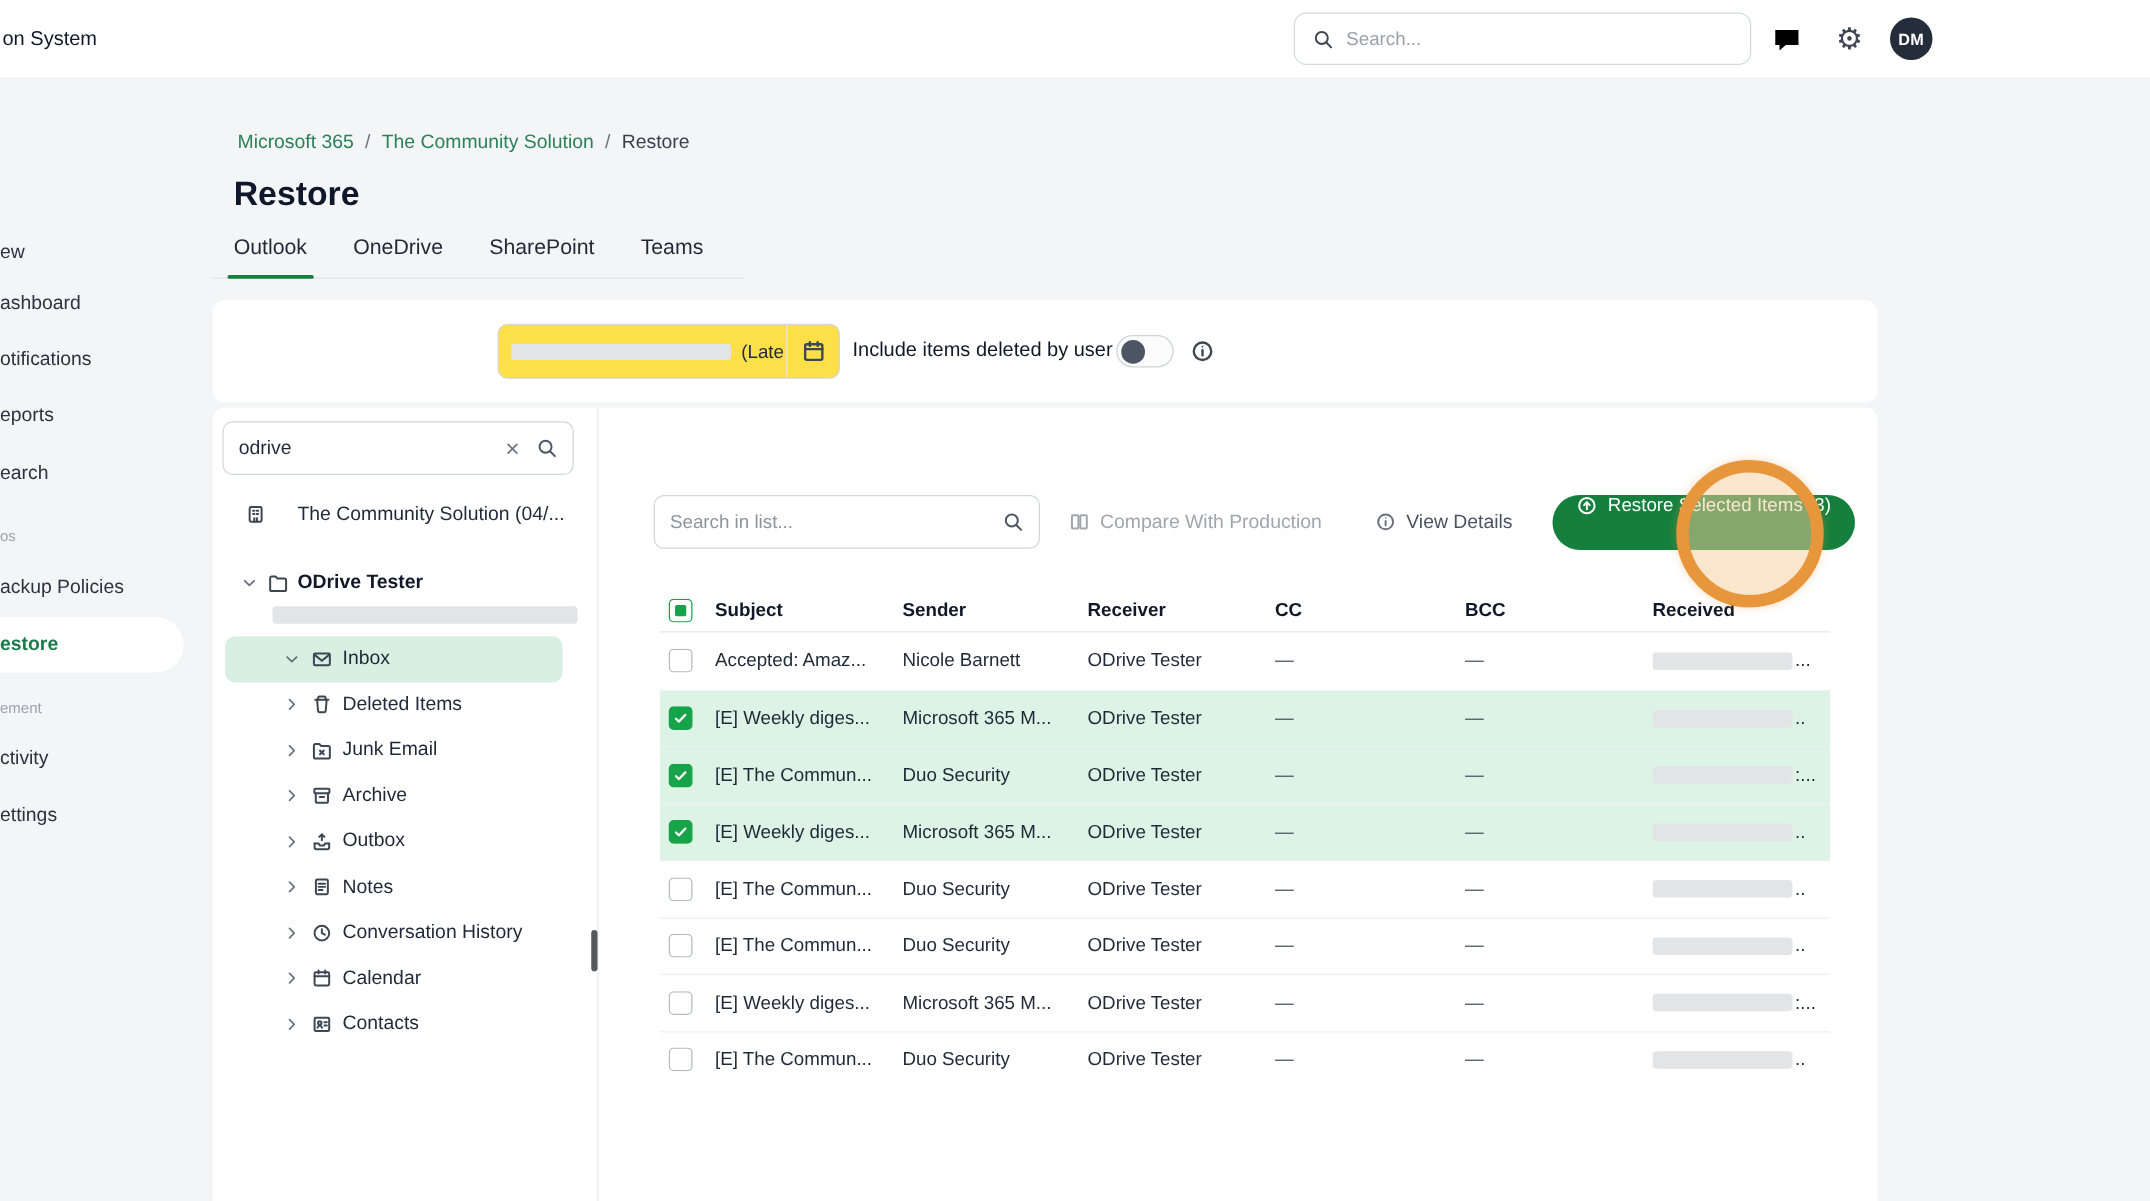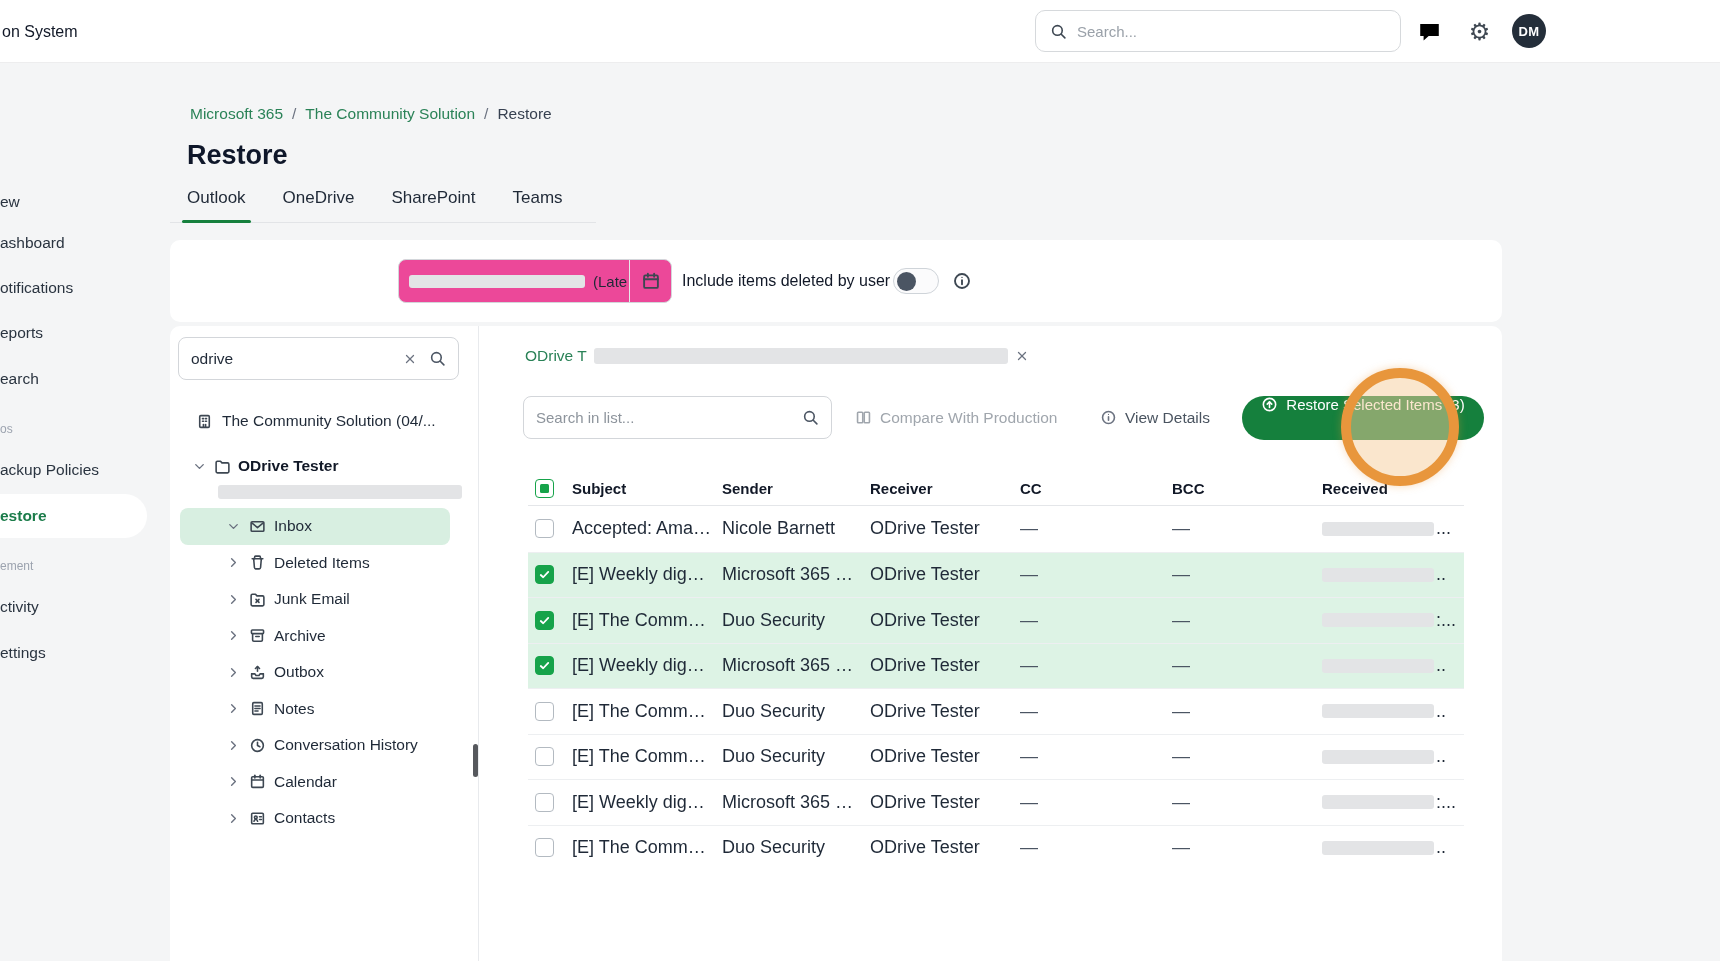--- a/index.html
+++ b/index.html
@@ -30,39 +30,39 @@
   .crumb-sep{color:#6b7280}
   .page-title{position:absolute;left:187px;top:140px;font-size:27px;font-weight:700;color:#0f172a}
   .tabs{position:absolute;left:170px;top:188px;padding-left:17px;width:426px;display:flex;gap:37px;border-bottom:1px solid #e2e4e7}
   .tab{position:relative;font-size:17px;color:#1f2937;padding-bottom:14px;cursor:pointer}
   .tab.active{font-weight:500}
   .tab.active::after{content:"";position:absolute;left:-5px;right:-5px;bottom:-1px;height:3px;border-radius:2px;background:var(--green,#15803d)}
 
   
   .explore-card{position:absolute;left:170px;top:240px;width:1332px;height:82px;background:#fff;border-radius:10px}
   .explore-label{position:absolute;left:13px;top:0;height:82px;display:flex;align-items:center;font-size:16px;color:#111827}
-  .date-field{position:absolute;left:228px;top:19px;width:274px;height:44px;border:1px solid #d3d6da;border-radius:8px;background:#ec4899;display:flex;align-items:center;overflow:hidden;cursor:pointer}
+  .date-field{position:absolute;left:228px;top:19px;width:274px;height:44px;border:1px solid #d3d6da;border-radius:8px;background:#fde047;display:flex;align-items:center;overflow:hidden;cursor:pointer}
   .date-field .redact-bar{margin-left:10px;width:176px;height:13px;flex:none}
   .date-frag{margin-left:8px;font-size:15px;color:#1f2937;white-space:nowrap}
   .date-cal{margin-left:auto;flex:none;width:42px;height:100%;display:flex;align-items:center;justify-content:center;border-left:1px solid #e6e8ea;color:#374151}
   .toggle-label{position:absolute;left:512px;top:0;height:82px;display:flex;align-items:center;font-size:16px;color:#111827}
   .toggle{position:absolute;left:723px;top:28px;width:46px;height:26px;border:1px solid #cfd4d9;border-radius:13px;background:#fbfbfc;cursor:pointer}
   .toggle .knob{position:absolute;left:3px;top:2.5px;width:19px;height:19px;border-radius:50%;background:#4b5563;transition:left .2s}
   .explore-info{position:absolute;left:782px;top:31px;width:20px;height:20px;color:var(--teal,#12a594)}
 
   
   .panel{position:absolute;left:170px;top:326px;width:1332px;height:635px;background:#fff;border-radius:10px 10px 0 0}
   .panel-divider{position:absolute;left:308px;top:0;bottom:0;width:1px;background:#e8eaed}
   .scroll-thumb{position:absolute;left:303px;top:418px;width:5px;height:33px;border-radius:3px;background:#56585d;cursor:grab}
 
   
   .tree-search{position:absolute;left:8px;top:11px;width:281px;height:43px;border:1px solid #d3d6da;border-radius:8px;display:flex;align-items:center;padding:0 12px;gap:12px;background:#fff}
   .tree-search input{border:none;outline:none;flex:1;min-width:0;font-size:15.5px;font-family:inherit;color:#1f2937}
   .tree{position:absolute;left:0;top:77px;width:300px}
-  .tree-root{height:36px;display:flex;align-items:center;gap:9px;padding-left:26px;font-size:15.5px;color:#1f2937;white-space:nowrap;overflow:hidden;cursor:pointer}
+  .tree-root{height:36px;display:flex;gap:25px;padding-left:26px;font-size:15.5px;color:#1f2937;white-space:nowrap;overflow:hidden;cursor:pointer}
   .tree-mailbox{height:34px;margin-top:10px;display:flex;align-items:center;gap:7px;padding-left:22px;font-size:15.5px;font-weight:700;color:#111827;cursor:pointer}
   .tree-redact{margin:2px 0 5px 48px;width:244px;height:14px}
   .tnode{height:36.5px;margin-left:10px;width:270px;padding-left:46px;display:flex;align-items:center;gap:8px;font-size:15.5px;color:#1f2937;border-radius:8px;cursor:pointer;white-space:nowrap;overflow:hidden}
   .tnode.sel{background:#d8efe1}
   .tlabel{overflow:hidden;text-overflow:ellipsis}
 
   
   .list-header{position:absolute;left:355px;top:21px;display:flex;align-items:center;gap:7px}
   .list-title{font-size:15.5px;color:#2a8257;white-space:nowrap}
   .list-header .redact-bar{width:414px;height:16px}
@@ -72,21 +72,21 @@
   .toolbar-action{position:absolute;top:70px;height:43px;display:flex;align-items:center;gap:8px;font-size:15.5px;cursor:pointer;white-space:nowrap}
   .compare{left:685px;color:#a0a6ad;cursor:default}
   .viewdetails{left:930px;color:#4a5460}
   .viewdetails .icon{color:#6b7280}
   .restore-btn{position:absolute;left:1072px;top:70px;width:242px;height:44px;border:none;border-radius:22px;background:var(--green,#15803d);color:#fff;font-size:15px;font-family:inherit;font-weight:500;display:flex;justify-content:center;gap:8px;cursor:pointer;white-space:nowrap}
 
   
   .table{position:absolute;left:358px;top:146px;width:936px}
   .thead,.trow{display:grid;grid-template-columns:44px 150px 148px 150px 152px 150px 1fr;align-items:center}
   .thead{height:34px;border-bottom:1px solid #e4e6e9;font-weight:700;font-size:15px;color:#111827}
-  .trow{height:45.5px;border-top:1px solid #edeff1;font-size:18px;color:#1f2937;cursor:pointer}
+  .trow{height:45.5px;border-top:1px solid #edeff1;font-size:15px;color:#1f2937;cursor:pointer}
   .trow:first-child{border-top:none}
   .trow.sel{background:var(--row-green,#ddf3e5)}
   .cell{white-space:nowrap;overflow:hidden;text-overflow:ellipsis;padding-right:10px}
   .cbcell{display:flex;justify-content:flex-start;padding-left:7px}
   .dash{color:#4b5563}
   .received{display:flex;align-items:center;gap:2px;overflow:hidden}
   .rsuffix{color:#1f2937}
 
   
   .redact-bar{background:#e3e4e6;border-radius:3px;display:inline-block}
@@ -398,30 +398,20 @@
               </svg>
             </span>
      <span class="tlabel">Contacts</span>
    </div>
         </div>
     </div>
 
     <div class="panel-divider"></div>
     <div class="scroll-thumb"></div>
 
-    <div class="list-header">
-      <span class="list-title">ODrive T</span>
-      <span class="redact-bar"></span>
-      <span class="icon icon-sm" id="list-clear-icon">
-          <svg viewBox="0 0 16 16">
-            <line x1="4" y1="4" x2="12" y2="12"></line>
-            <line x1="12" y1="4" x2="4" y2="12"></line>
-          </svg>
-        </span>
-    </div>
 
     <div class="list-toolbar-search">
       <input placeholder="Search in list..." style="">
       <span class="icon" id="list-search-icon" style="color:#4b5563">
           <svg viewBox="0 0 16 16">
             <circle cx="7" cy="7" r="4.5"></circle>
             <line x1="10.6" y1="10.6" x2="14" y2="14"></line>
           </svg>
         </span>
     </div>

